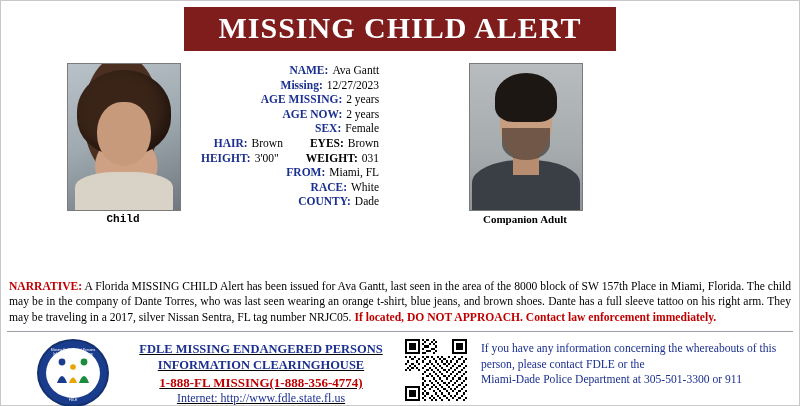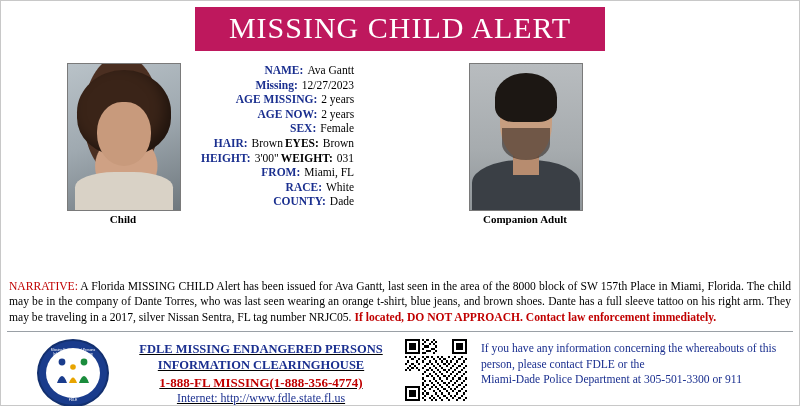--- a/index.html
+++ b/index.html
@@ -22,24 +22,24 @@
     border: 1px solid #c8c8c8;
   }
 
   
   .banner-wrap {
     padding: 6px 0 4px 0;
     display: flex;
     justify-content: center;
   }
   .banner {
-    background: #be185d;
+    background: #7f1d1d;
     color: #ffffff;
     font-family: "Liberation Serif", serif;
-    font-weight: normal;
+    font-weight: bold;
     font-size: 30px;
     letter-spacing: 1px;
     line-height: 1;
     padding: 6px 34px 8px 34px;
     white-space: nowrap;
   }
 
   
   .main {
     position: relative;
@@ -66,21 +66,21 @@
 
   .caption {
     position: absolute;
     top: 158px;
     width: 112px;
     text-align: center;
     font-size: 11px;
     font-weight: bold;
     font-family: "Liberation Serif", serif;
   }
-  .person.left .caption { left: 66px; }
+  .person.left .caption { left: 66px; font-family: Liberation Mono, monospace; }
   .person.right .caption { left: 68px; }
 
   .fields {
     position: absolute;
     top: 8px;
     font-size: 11.5px;
     line-height: 14.6px;
     font-family: "Liberation Serif", serif;
   }
   .person.left .fields { left: 200px; }
@@ -92,21 +92,21 @@
   .lbl {
     color: #1a2f8f;
     font-weight: bold;
   }
   .val {
     color: #000000;
     padding-left: 4px;
   }
   .val2 {
     color: #000000;
-    padding-left: 2px;
+    padding-left: 27px;
   }
 
   
   .child-art {
     position: absolute;
     inset: 0;
     background:
       radial-gradient(circle at 52% 70%, #cfa184 0 26%, rgba(207,161,132,0) 27%),
       radial-gradient(ellipse at 48% 36%, #4b2f21 0 46%, rgba(75,47,33,0) 47%),
       linear-gradient(160deg, #b9c2c8 0%, #9fa9b0 48%, #6f787e 100%);
@@ -177,21 +177,21 @@
   
   .narrative {
     margin: 2px 8px 0 8px;
     font-size: 11.6px;
     line-height: 15.4px;
     text-align: justify;
     font-family: "Liberation Serif", serif;
   }
   .narrative .nlabel {
     color: #c00000;
-    font-weight: normal;
+    font-weight: bold;
   }
   .narrative .nbody { color: #000000; }
   .narrative .warn {
     color: #c00000;
     font-weight: bold;
   }
 
   
   .divider {
     margin: 6px 6px 0 6px;

